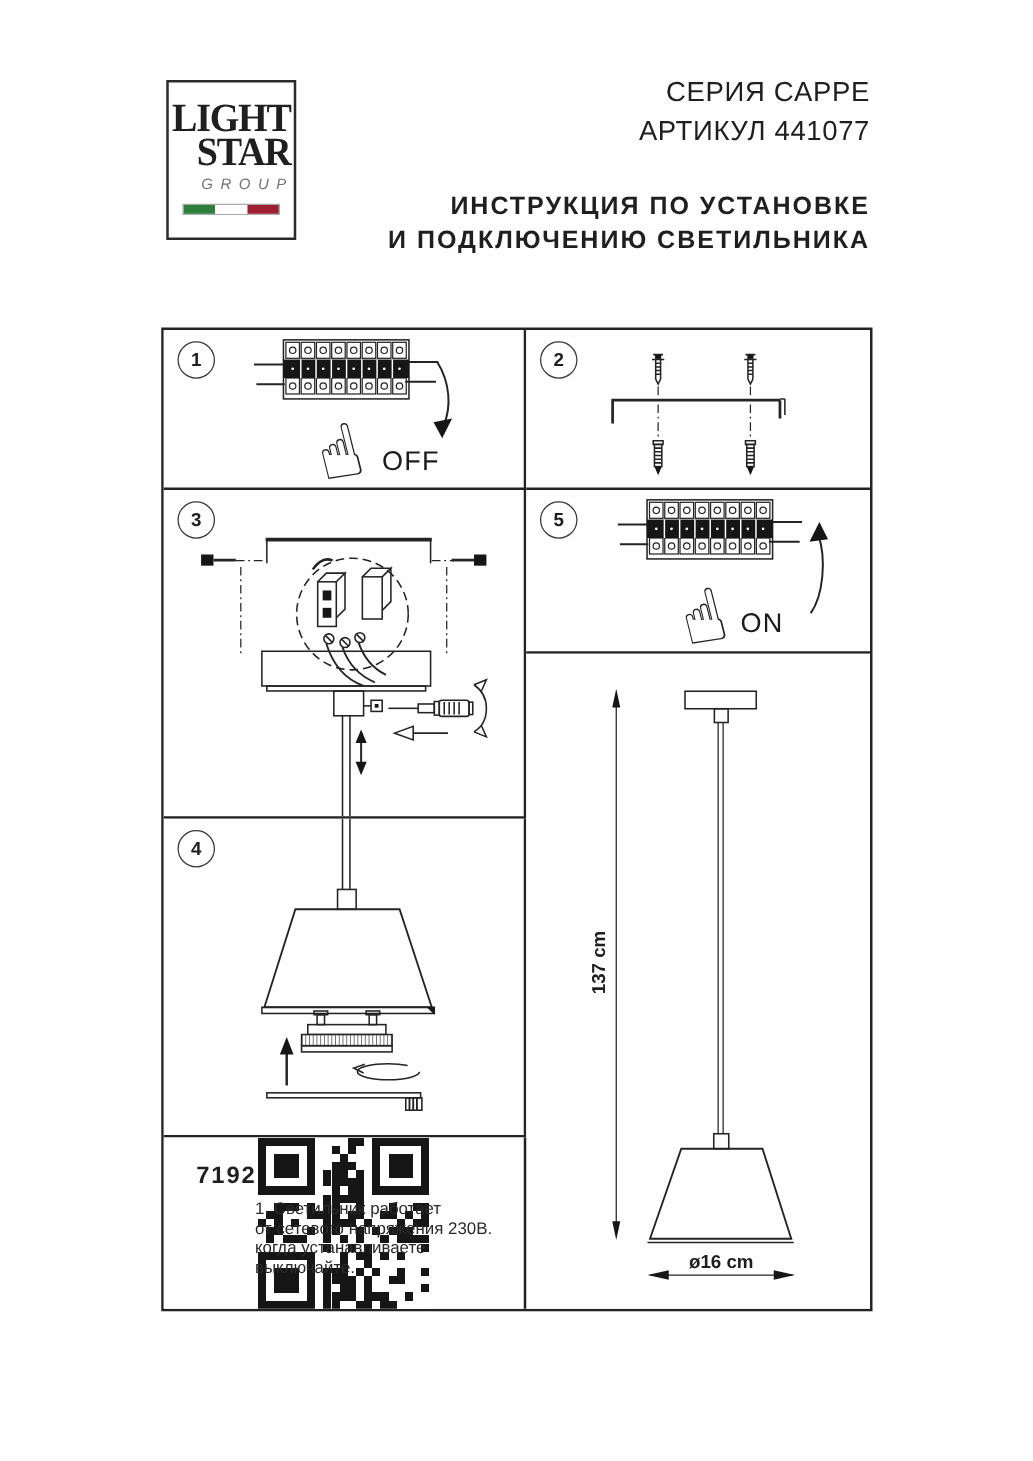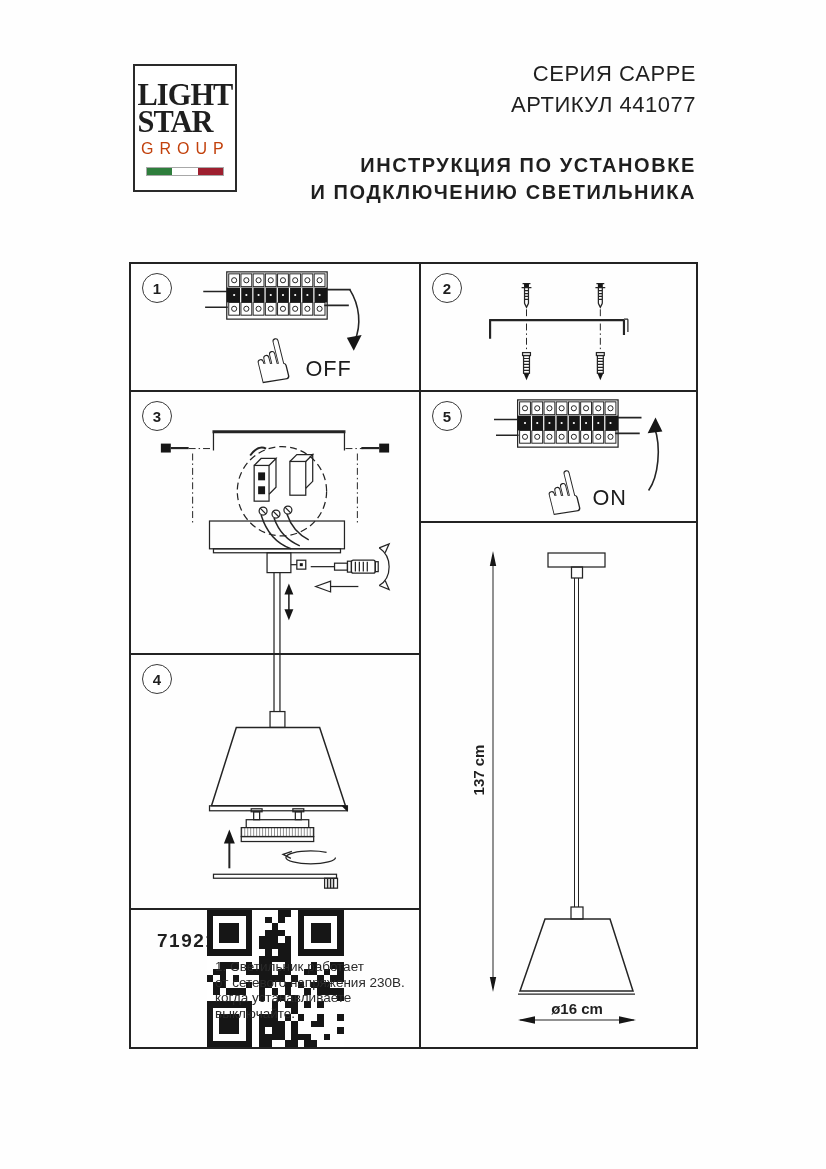--- a/index.html
+++ b/index.html
@@ -3,25 +3,25 @@
 <meta charset="utf-8">
 <style>
   html,body{margin:0;padding:0;background:#f6f6f6;}
   .page{position:relative;width:826px;height:1169px;background:#fefefe;
         font-family:"Liberation Sans",sans-serif;color:#1f1f1f;overflow:hidden;}
   svg{display:block;}
   svg text{font-family:"Liberation Sans",sans-serif;fill:#1f1f1f;}
 
   
   .logo-box{position:absolute;left:133px;top:64px;width:104px;height:128px;
-            border:2px solid #2a2a2a;background:#fff;box-sizing:border-box;text-align:left;}
+            border:2px solid #2a2a2a;background:#fff;box-sizing:border-box;text-align:right;}
   .logo-light,.logo-star{font-family:"Liberation Serif",serif;font-weight:bold;
             font-size:32px;line-height:27px;letter-spacing:-1px;transform:scaleX(.95);}
   .logo-light{margin-top:15px;}
-  .logo-group{font-size:16px;color:#c2410c;letter-spacing:6px;text-indent:6px;margin-top:5px;}
+  .logo-group{font-size:12px;color:#737373;letter-spacing:6px;text-indent:6px;margin-top:5px;font-style:italic;}
   .logo-flag{display:flex;width:78px;height:9px;margin:9px auto 0;border:1px solid #a8a8a8;box-sizing:border-box;}
   .logo-flag i{flex:1;}
   .flag-green{background:#2e7e3c;} .flag-white{background:#ffffff;} .flag-red{background:#9e1f2f;}
 
   .titles{position:absolute;right:130px;top:58px;text-align:right;}
   .t-series,.t-article{font-size:22px;font-weight:normal;letter-spacing:.5px;line-height:31px;white-space:nowrap;}
   .t-instr{margin-top:32px;font-size:20px;font-weight:bold;letter-spacing:1.6px;line-height:27px;white-space:nowrap;}
 
   
   .grid{position:absolute;left:129px;top:262px;width:565px;height:783px;border:2px solid #232323;}
@@ -45,21 +45,21 @@
   .s2 {stroke:#242424;fill:none;stroke-width:2.2px;}
   .s3 {stroke:#242424;fill:none;stroke-width:3px;}
   .f  {fill:#161616;stroke:none;}
   .dd {stroke:#242424;fill:none;stroke-width:1px;stroke-dasharray:7 3 1.5 3;}
   .hand-glyph{font-family:"DejaVu Sans",sans-serif;fill:#222;}
   .lbl{font-size:22px;letter-spacing:1px;fill:#1c1c1c;}
 
   
   .qr-number{position:absolute;left:26px;top:20px;font-size:19px;font-weight:bold;letter-spacing:1.5px;}
   .qr-svg{position:absolute;left:18px;top:47px;}
-  .qr-notes{position:absolute;left:84px;top:49px;font-size:13.5px;line-height:15.5px;color:#2a2a2a;}
+  .qr-notes{position:absolute;left:73px;top:49px;font-size:13.5px;line-height:15.5px;color:#2a2a2a;}
 </style>
 </head>
 <body>
 
 <div class="page">
 
   <svg width="0" height="0" style="position:absolute">
     <defs>
       <symbol id="breaker" viewBox="0 0 150 64">
         <path class="s" style="stroke-width:1.6px" d="M0,24 H25 M2,40 H25 M125,22 H150 M123,38 H148"></path>

